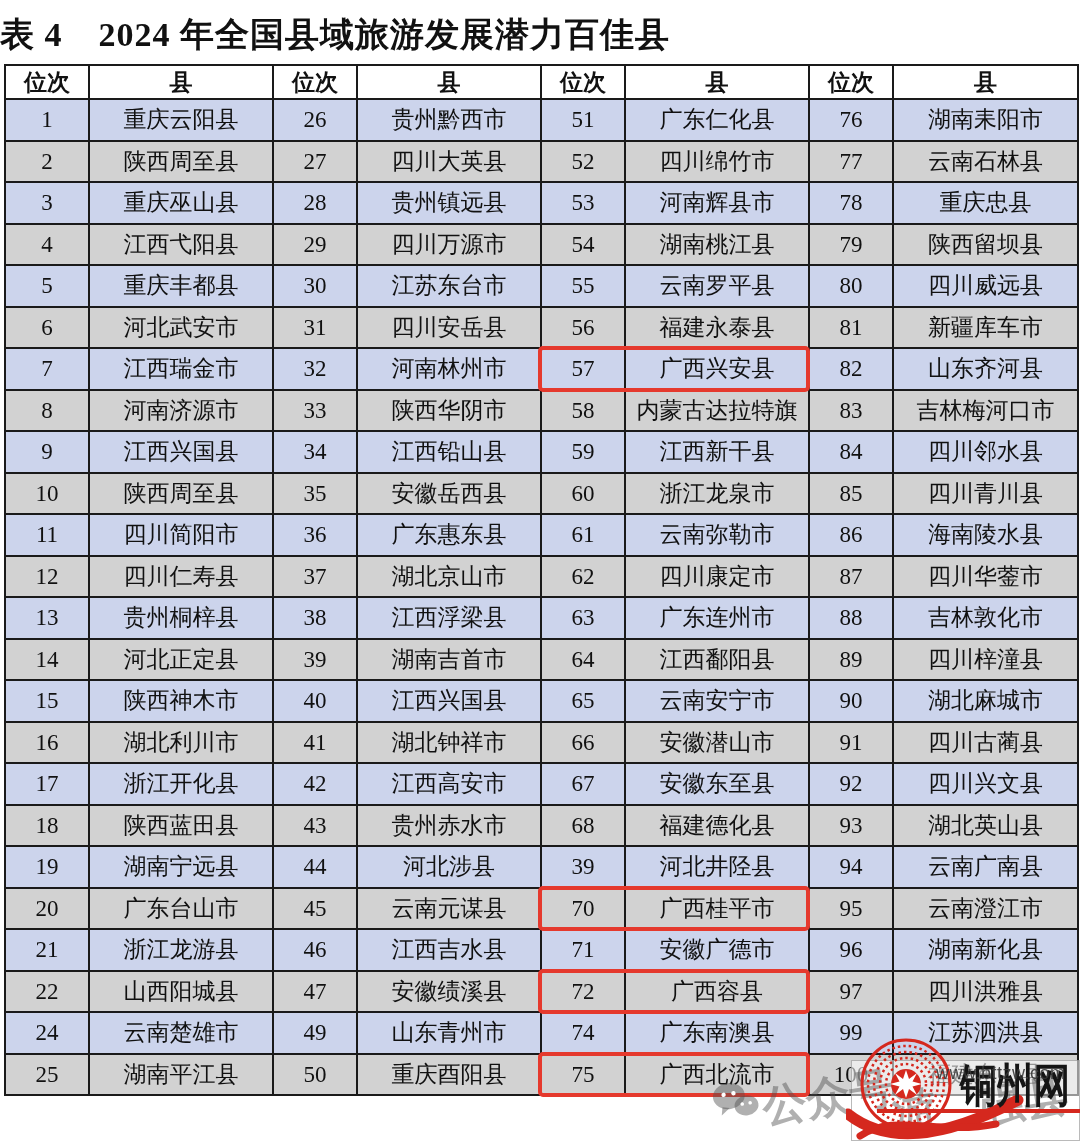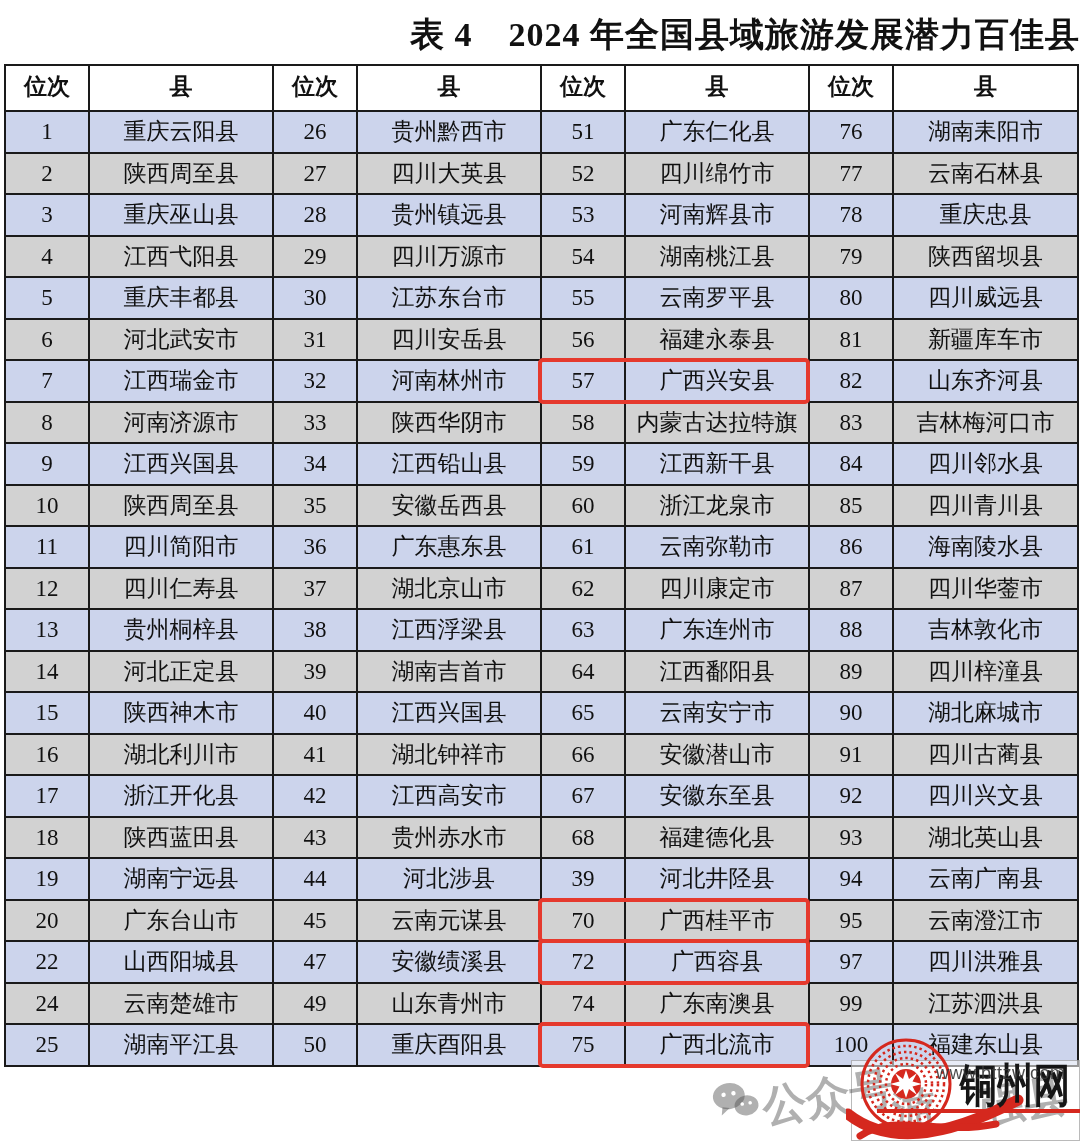--- a/index.html
+++ b/index.html
@@ -4,36 +4,36 @@
 <style>
   :root{
     --row-blue:#ccd4ec; --row-gray:#d2d2d2; --hl-red:#e5392d; --seal-red:#d5281e;
     --border:#1a1a1a;
   }
   *{box-sizing:border-box; margin:0; padding:0;}
   html,body{width:1080px; height:1141px; background:#fff; overflow:hidden;}
   body{font-family:"Liberation Serif","DejaVu Serif",serif; color:#111; position:relative;}
 
   .title{
-    position:absolute; left:0; top:12px; width:1080px; text-align:right;
+    position:absolute; left:0; top:12px; width:1080px; text-align:left;
     font-size:34px; font-weight:bold; letter-spacing:1px; white-space:nowrap;
   }
   .title .prefix{margin-right:36px;}
 
   table.rank-table{
     position:absolute; left:4px; top:64px; width:1073px;
     border-collapse:collapse; table-layout:fixed;
   }
   .rank-table th,.rank-table td{
     border:2px solid var(--border);
     text-align:center; vertical-align:middle;
     font-size:23px; line-height:1; overflow:visible;
     white-space:nowrap;
   }
-  .rank-table thead tr{height:46px;font-family:Liberation Mono, monospace;}
+  .rank-table thead tr{height:34px;}
   .rank-table thead th{background:#fff; font-weight:bold;}
   .rank-table tbody tr{height:41.5px;}
   .rank-table tbody tr:nth-child(odd) td{background:var(--row-blue);}
   .rank-table tbody tr:nth-child(even) td{background:var(--row-gray);}
   .rank-table td{position:relative;}
   .hl-box{
     position:absolute; left:-88px; right:-2px; top:-3px; bottom:-3px;
     border:4px solid var(--hl-red); border-radius:5px; z-index:3; pointer-events:none;
   }
 
@@ -288,20 +288,30 @@
       </tr>
       <tr>
         <td>20</td>
         <td>广东台山市</td>
         <td>45</td>
         <td>云南元谋县</td>
         <td>70</td>
         <td>广西桂平市<div class="hl-box"></div></td>
         <td>95</td>
         <td>云南澄江市</td>
+      </tr>
+      <tr>
+        <td>21</td>
+        <td>浙江龙游县</td>
+        <td>46</td>
+        <td>江西吉水县</td>
+        <td>71</td>
+        <td>安徽广德市</td>
+        <td>96</td>
+        <td>湖南新化县</td>
       </tr>
       <tr>
         <td>22</td>
         <td>山西阳城县</td>
         <td>47</td>
         <td>安徽绩溪县</td>
         <td>72</td>
         <td>广西容县<div class="hl-box"></div></td>
         <td>97</td>
         <td>四川洪雅县</td>

